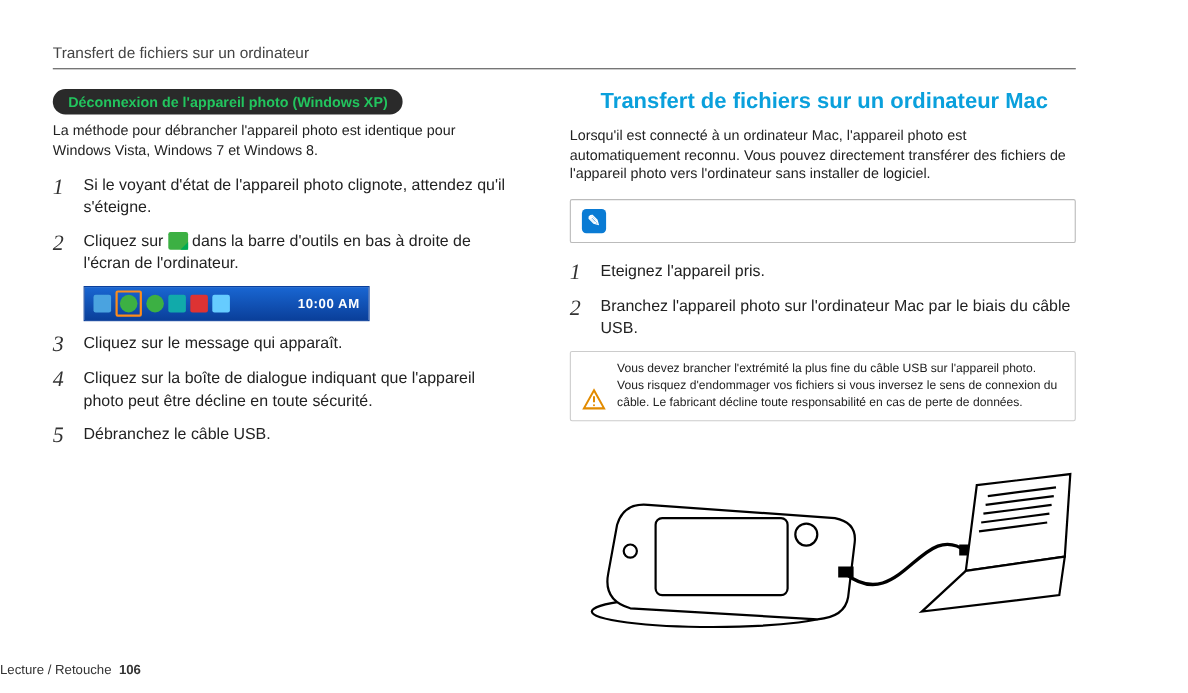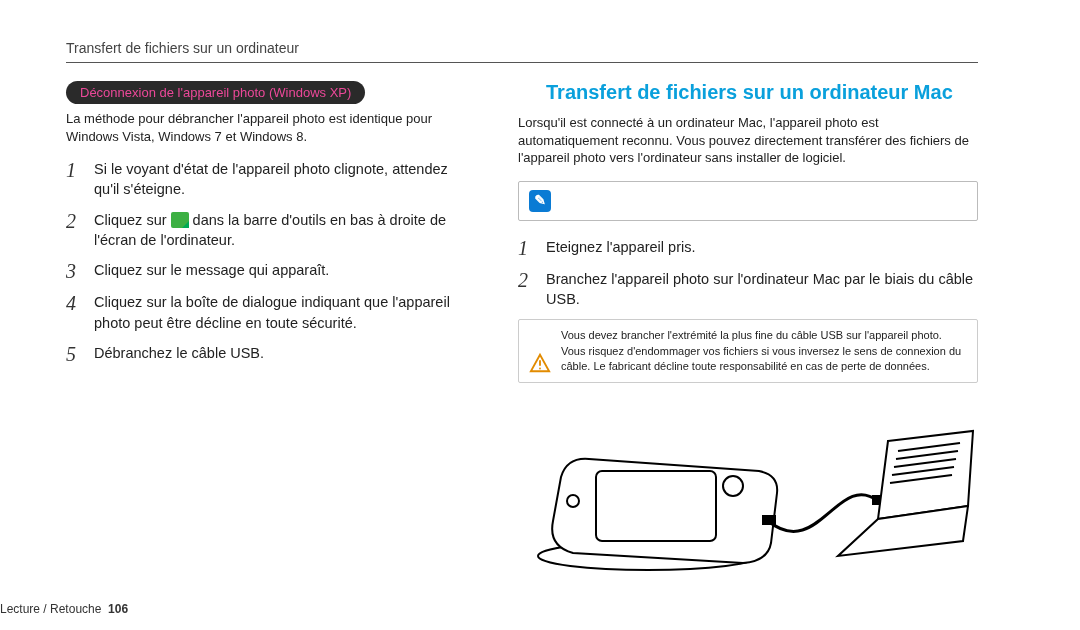--- a/index.html
+++ b/index.html
@@ -1,21 +1,21 @@
 <!DOCTYPE html>
 <html><head>
 <meta charset="utf-8">
 <style>
   * { box-sizing: border-box; margin: 0; padding: 0; }
   html, body { width: 1080px; height: 630px; background: #fff; font-family: "Segoe UI", "Myriad Pro", Arial, sans-serif; color: #222; }
-  .page { padding: 40px 50px 20px 66px; width: 1028px; height: 630px; position: relative; }
+  .page { padding: 40px 50px 20px 48px; width: 1028px; height: 630px; position: relative; }
   .running-head { font-size: 14px; color: #444; font-weight: 400; padding-bottom: 6px; border-bottom: 1px solid #555; margin-bottom: 18px; }
   .cols { display: flex; gap: 50px; }
   .col { flex: 1 1 0; }
-  .pill { display: inline-block; background: #2a2a2a; color: #ec4899; font-weight: 400; font-size: 13px; padding: 4px 14px; border-radius: 12px; margin-bottom: 6px; }
+  .pill { display: inline-block; background: #2a2a2a; color: #22c55e; font-weight: 700; font-size: 13px; padding: 4px 14px; border-radius: 12px; margin-bottom: 6px; }
   .intro { font-size: 13px; line-height: 1.35; margin-bottom: 14px; }
   ol.steps { list-style: none; counter-reset: none; }
   ol.steps > li { display: flex; align-items: flex-start; gap: 12px; margin-bottom: 10px; font-size: 14.5px; line-height: 1.4; }
   .stepnum { font-style: italic; font-family: Georgia, "Times New Roman", serif; font-size: 20px; color: #333; min-width: 16px; font-weight: 400; flex-shrink: 0; line-height: 1.1; }
   .steptext { flex: 1; }
   .screenshot-tray { margin: 4px 0 10px 28px; width: 260px; height: 32px; background: linear-gradient(#1966d2, #0a3f9a); border: 1px solid #0a3f9a; display: flex; align-items: center; padding: 0 8px; gap: 4px; }
   .tray-icon { width: 16px; height: 16px; background: #4aa3e0; border-radius: 2px; display:inline-block; }
   .tray-highlight { border: 2px solid #ff8c1a; padding: 2px; border-radius: 2px; display:inline-flex; }
   .tray-icon.green { background: #3cb043; border-radius: 50%; }
   .tray-icon.red { background: #d33; }
@@ -53,20 +53,31 @@
           <span class="steptext">Si le voyant d'état de l'appareil photo clignote, attendez qu'il s'éteigne.</span>
         </li>
         <li>
           <span class="stepnum">2</span>
           <span class="steptext">
             <span>Cliquez sur </span><span class="inline-icon"></span><span> dans la barre d'outils en bas à droite de l'écran de l'ordinateur.</span>
           </span>
         </li>
       </ol>
 
+      <div class="screenshot-tray">
+        <span class="tray-icon"></span>
+        <span class="tray-highlight">
+          <span class="tray-icon green"></span>
+        </span>
+        <span class="tray-icon green"></span>
+        <span class="tray-icon teal"></span>
+        <span class="tray-icon red"></span>
+        <span class="tray-icon vol"></span>
+        <span class="tray-time">10:00 AM</span>
+      </div>
 
       <ol class="steps">
         <li>
           <span class="stepnum">3</span>
           <span class="steptext">Cliquez sur le message qui apparaît.</span>
         </li>
         <li>
           <span class="stepnum">4</span>
           <span class="steptext">Cliquez sur la boîte de dialogue indiquant que l'appareil photo peut être décline en toute sécurité.</span>
         </li>

